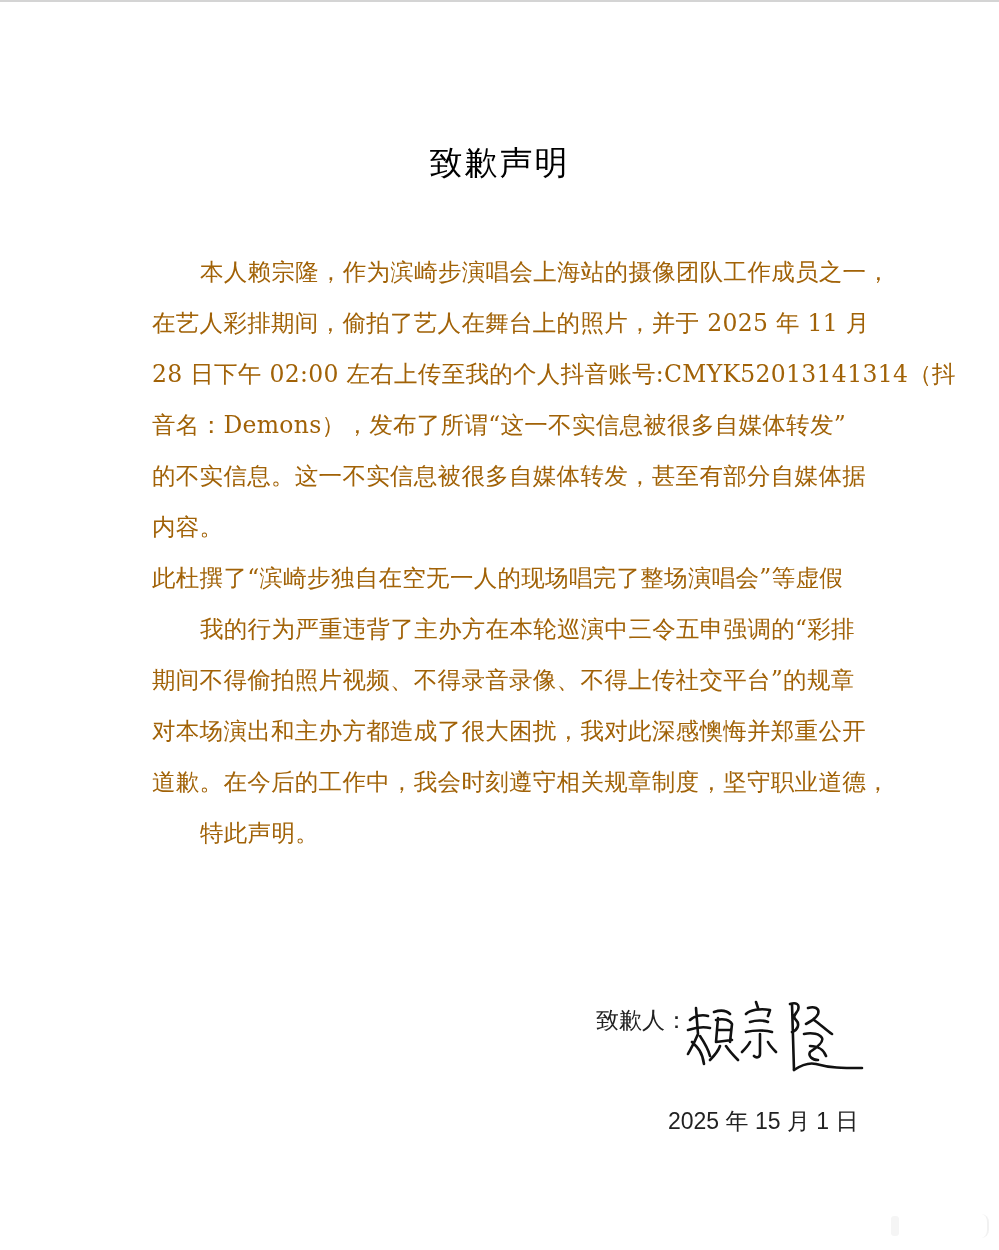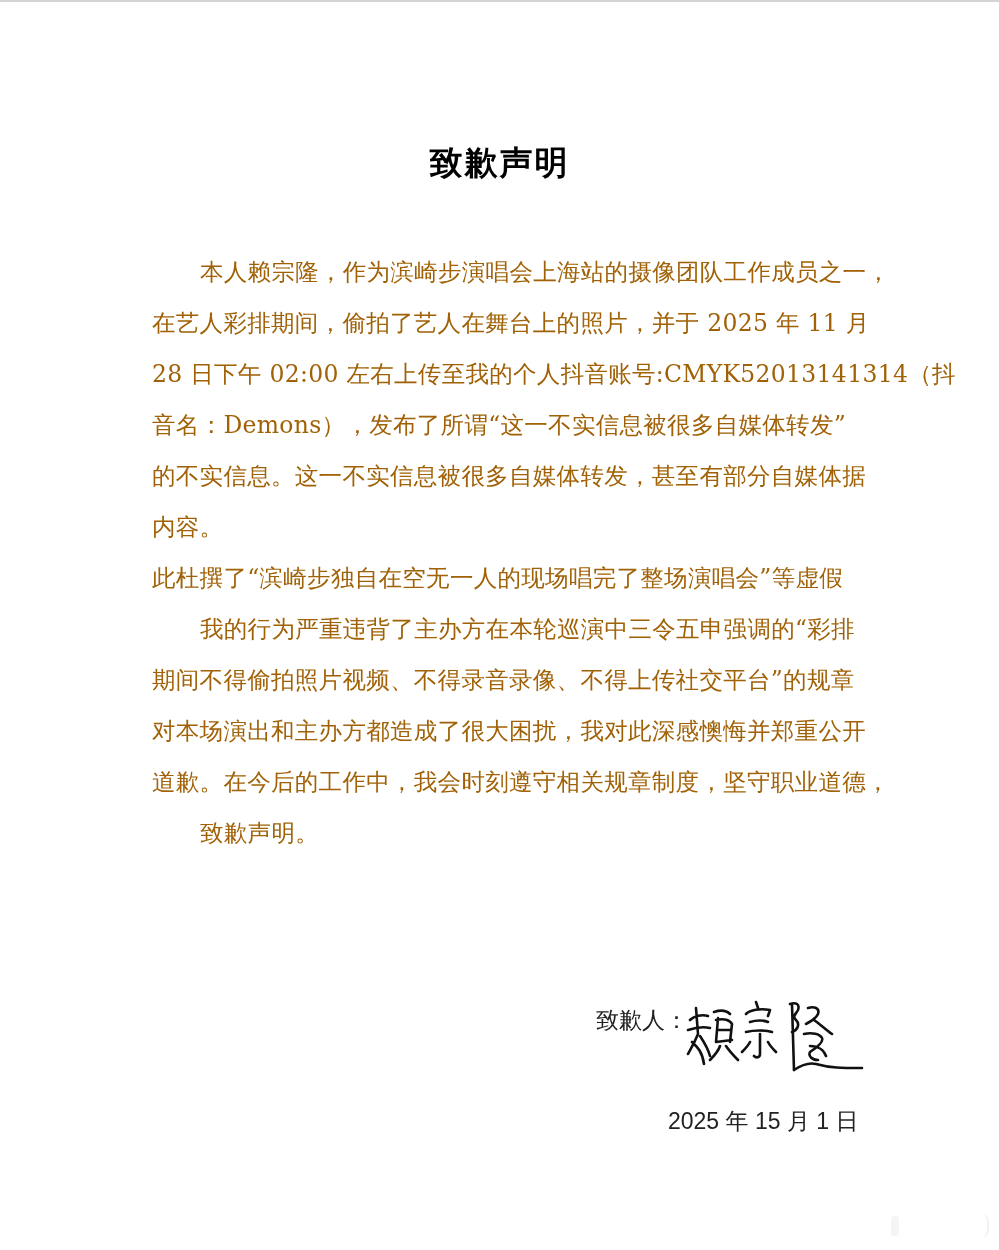--- a/index.html
+++ b/index.html
@@ -25,21 +25,21 @@
       position: absolute;
       left: 0; top: 0;
       width: 999px; height: 1250px;
     }
     .title {
       position: absolute;
       left: 0; width: 999px;
       top: 138px;
       text-align: center;
       font-family: "DejaVu Sans", "Liberation Sans", sans-serif;
-      font-weight: bold;
+      font-weight: normal;
       font-size: 33px;
       letter-spacing: 2px;
       color: #000000;
       line-height: 50px;
     }
     .body-text {
       position: absolute;
       left: 152px;
       top: 247px;
       width: 710px;
@@ -128,21 +128,21 @@
     <span class="line">音名：Demons），发布了所谓“这一不实信息被很多自媒体转发”</span>
     <span class="line">的不实信息。这一不实信息被很多自媒体转发，甚至有部分自媒体据</span>
     <span class="line">内容。</span>
     <span class="line">此杜撰了“滨崎步独自在空无一人的现场唱完了整场演唱会”等虚假</span>
 
     <span class="line indent">我的行为严重违背了主办方在本轮巡演中三令五申强调的“彩排</span>
     <span class="line">期间不得偷拍照片视频、不得录音录像、不得上传社交平台”的规章</span>
     <span class="line">对本场演出和主办方都造成了很大困扰，我对此深感懊悔并郑重公开</span>
     <span class="line">道歉。在今后的工作中，我会时刻遵守相关规章制度，坚守职业道德，</span>
 
-    <span class="line indent">致歉声明。</span>
+    <span class="line indent">特此声明。</span>
   </div>
 
   <div class="signature-row">
     <span class="sig-label">致歉人：</span>
     <svg class="sig-svg" viewBox="0 0 185 90" xmlns="http://www.w3.org/2000/svg">
       <g fill="none" stroke="#111111" stroke-width="2.6" stroke-linecap="round" stroke-linejoin="round">
 
         <path d="M10 30 C14 26, 22 24, 28 26 M16 18 L18 44 M8 40 C14 38, 22 36, 30 38 M18 44 C14 54, 10 60, 8 64 M20 46 C24 52, 28 58, 30 66 M12 52 C16 56, 22 60, 24 74"></path>
         <path d="M34 22 C40 20, 46 20, 50 24 M38 28 L36 52 M36 30 C44 28, 50 30, 52 34 L50 52 M38 40 L50 40 M36 52 L52 50 M40 56 C38 62, 34 66, 30 70 M46 56 C50 62, 54 66, 58 70"></path>
 

